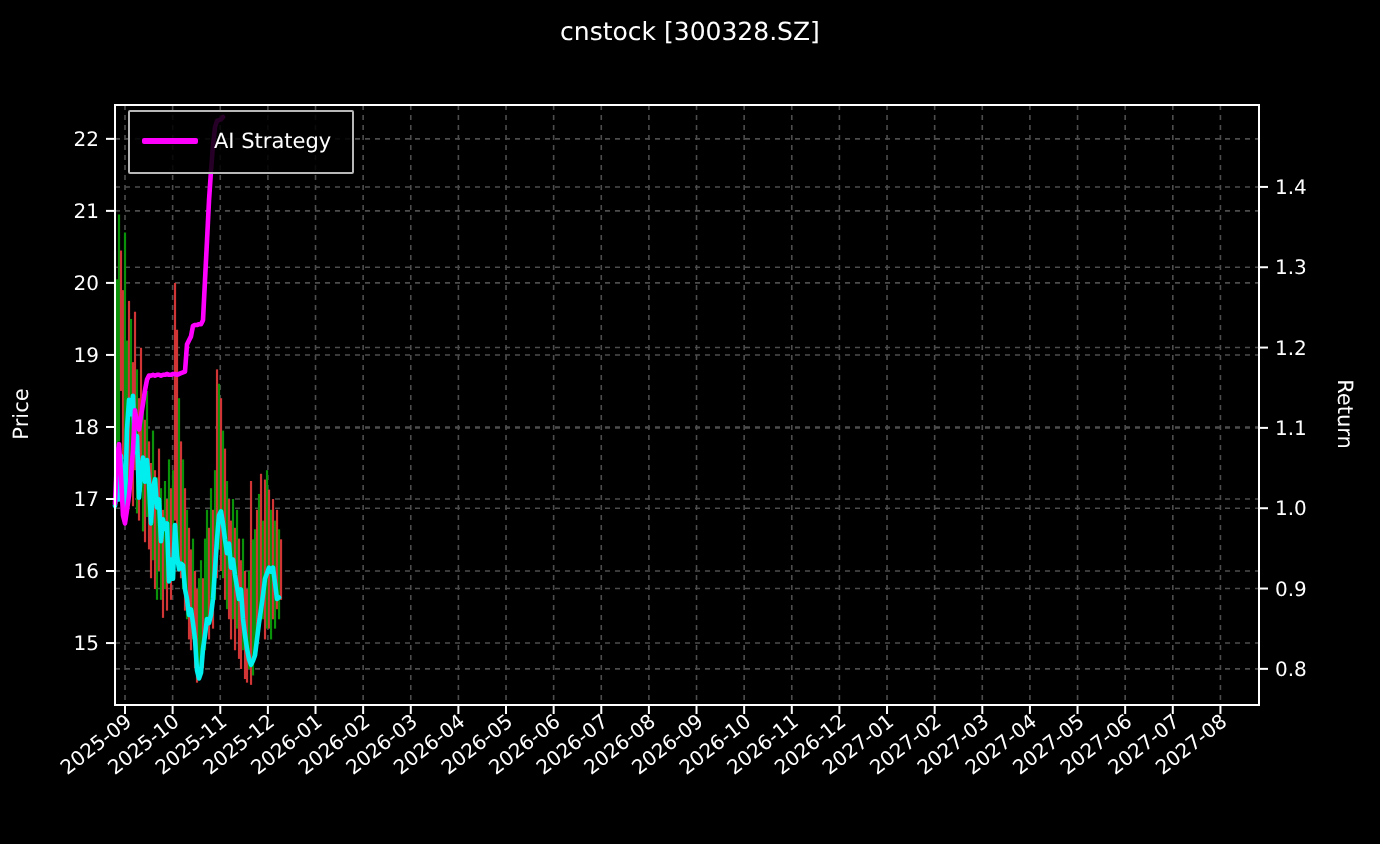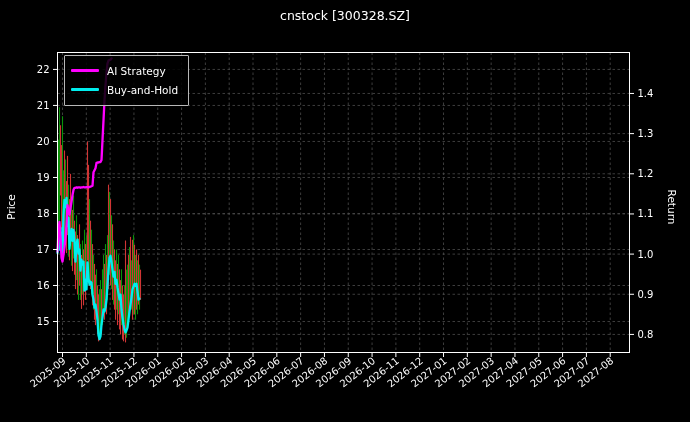--- a/index.html
+++ b/index.html
@@ -234,21 +234,17 @@
       <text x="0" y="0" text-anchor="end" font-size="10" transform="translate(566.6 362) rotate(-38)" fill="#ffffff" font-family="DejaVu Sans, Liberation Sans, sans-serif">2027-06</text>
       <text x="0" y="0" text-anchor="end" font-size="10" transform="translate(590.4 362) rotate(-38)" fill="#ffffff" font-family="DejaVu Sans, Liberation Sans, sans-serif">2027-07</text>
       <text x="0" y="0" text-anchor="end" font-size="10" transform="translate(614.2 362) rotate(-38)" fill="#ffffff" font-family="DejaVu Sans, Liberation Sans, sans-serif">2027-08</text>
     </svg>
 
   <div id="legend">
     <div class="legend-row">
       <span class="legend-swatch" style="background: rgb(255, 0, 255);"></span>
       <span class="legend-label">AI Strategy</span>
     </div>
-    <div class="legend-row">
-      <span class="legend-swatch" style="background: rgb(0, 238, 238);"></span>
-      <span class="legend-label">Buy-and-Hold</span>
-    </div>
   </div>
 
   <div class="axis-title" id="ylabel-left">Price</div>
   <div class="axis-title" id="ylabel-right">Return</div>
 </div>
 
 </body></html>

